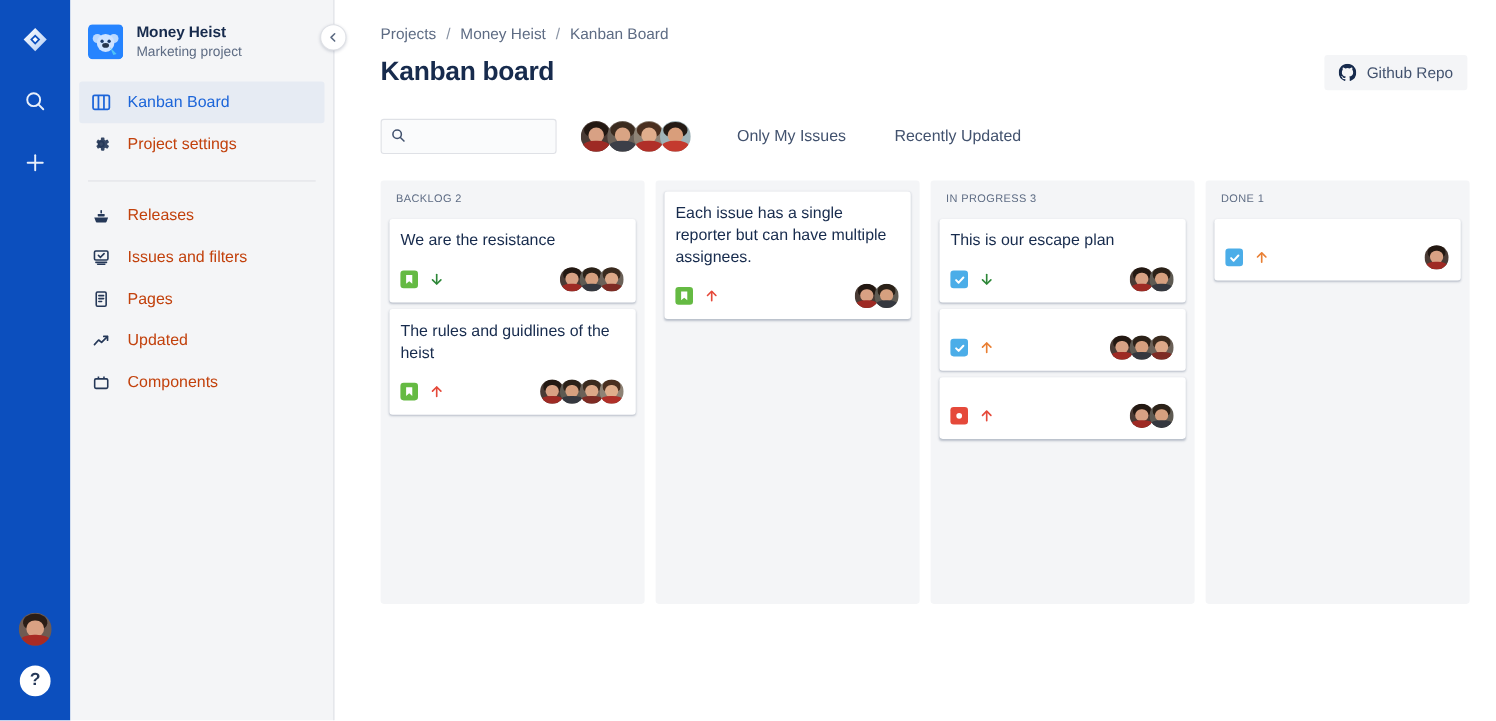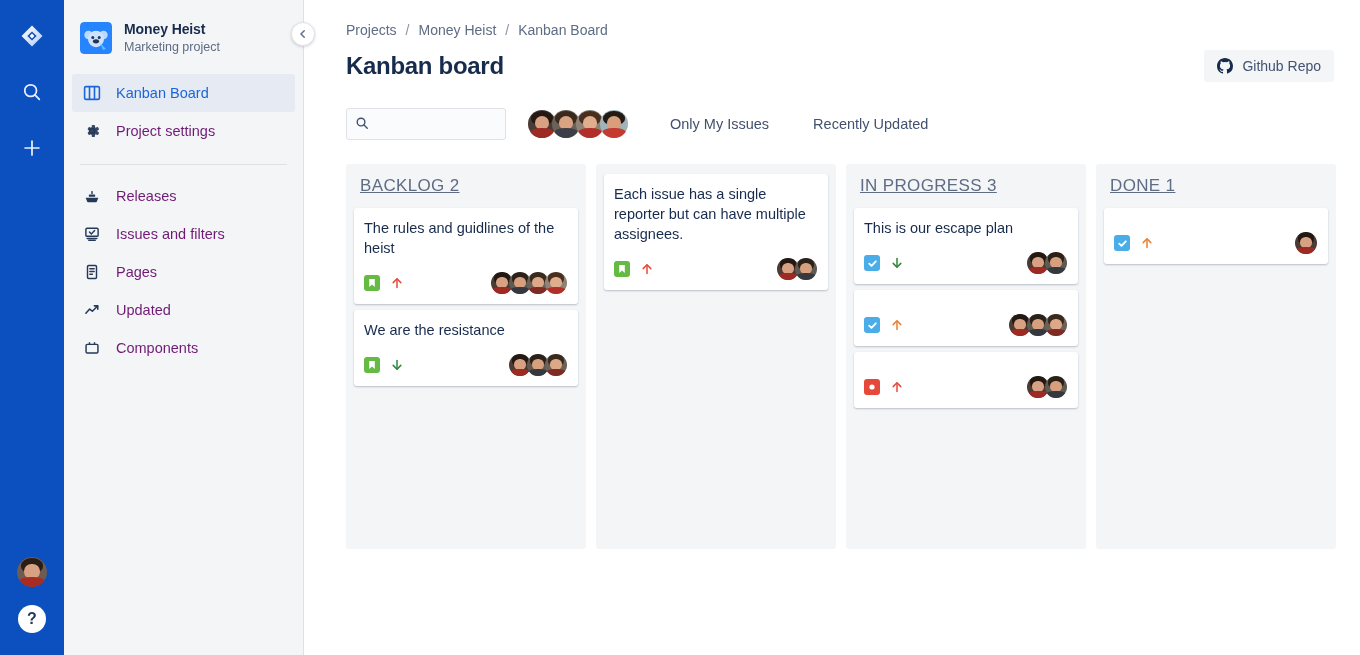--- a/index.html
+++ b/index.html
@@ -51,21 +51,21 @@
     width: 32px; height: 32px; border-radius: 4px;
     flex: 0 0 32px; overflow: hidden; display:block;
   }
   .proj-name { font-size: 14px; font-weight: bold; color: #172B4D; line-height: 18px; letter-spacing: -0.1px;}
   .proj-type { font-size: 12.5px; color: #5E6C84; line-height: 17px; margin-top: 1px; }
 
   .nav-list { padding: 0 8px; }
   .nav-item {
     display: flex; align-items: center; gap: 14px;
     height: 38px; padding: 0 10px; border-radius: 3px;
-    cursor: pointer; color: #701a75; font-size: 14.5px;
+    cursor: pointer; color: #c2410c; font-size: 14.5px;
   }
   .nav-item.active { background: #E6EBF3; color: #0052CC; font-weight: normal; }
   .nav-item.active .nav-label { color: #1C65D9; }
   .nav-icon { width: 20px; height: 20px; display:flex; align-items:center; justify-content:center; flex:0 0 20px; }
   .nav-label { white-space: nowrap; }
 
   .nav-sep { height: 1px; background: #DFE1E6; margin: 14px 16px 12px 16px; }
 
   .collapse-btn {
     position: absolute; right: -12px; top: 22px;
@@ -111,22 +111,22 @@
   }
 
   
   .board { display: flex; gap: 10px; margin-top: 24px; align-items: flex-start; }
   .col {
     width: 240px; flex: 0 0 240px;
     background: #F4F5F7; border-radius: 3px;
     padding: 10px 8px 8px 8px; min-height: 385px;
   }
   .col-head {
-    font-size: 17px; letter-spacing: 0.35px; color: #5E6C84;
-    text-transform: uppercase; padding: 2px 6px 12px 6px; white-space: nowrap; text-decoration: underline;
+    font-size: 10px; letter-spacing: 0.35px; color: #5E6C84;
+    text-transform: uppercase; padding: 2px 6px 12px 6px; white-space: nowrap;
   }
   .card {
     background: #fff; border-radius: 3px;
     box-shadow: 0 1px 2px rgba(9,30,66,0.25);
     padding: 10px 10px 9px 10px; margin-bottom: 6px; cursor: pointer;
   }
   .card-title { font-size: 14.5px; line-height: 20px; color: #172B4D; }
   .card-foot { display: flex; align-items: center; margin-top: 13px; }
   .type-icon { width: 16px; height: 16px; border-radius: 3px; flex: 0 0 16px; display:flex; align-items:center; justify-content:center; }
   .prio-icon { margin-left: 10px; width: 14px; height: 16px; display:flex; align-items:center; justify-content:center; }
@@ -363,20 +363,62 @@
       </div>
 
       <div class="filter-link">Only My Issues</div>
       <div class="filter-link">Recently Updated</div>
     </div>
 
     <div class="board" id="board">
         <div class="col">
           <div class="col-head">BACKLOG 2</div>
           <div class="card">
+            <div class="card-title">We are the resistance</div>
+            <div class="card-foot">
+              <span class="type-icon" style="background:#65BA43">
+                <svg width="10" height="10" viewBox="0 0 10 10" fill="#fff">
+                  <path d="M2.2 1h5.6v8L5 6.6 2.2 9z"></path>
+                </svg>
+              </span>
+              <span class="prio-icon">
+                <svg width="14" height="14" viewBox="0 0 14 14" fill="none" stroke="#2D8738" stroke-width="1.5" stroke-linecap="round" stroke-linejoin="round">
+                  <line x1="7" y1="2.6" x2="7" y2="10.8"></line>
+                  <polyline points="3.2,7.4 7,11.2 10.8,7.4"></polyline>
+                </svg>
+              </span>
+              <span class="card-avatars">
+                <span class="card-avatar">
+                  <span class="face">
+                    <span class="bg" style="background:#4A3B35"></span>
+                    <span class="hair" style="background:#231812"></span>
+                    <span class="skin" style="background:#D8A184"></span>
+                    <span class="body" style="background:#9E2A24"></span>
+                  </span>
+                </span>
+                <span class="card-avatar">
+                  <span class="face">
+                    <span class="bg" style="background:#5E5A52"></span>
+                    <span class="hair" style="background:#2B2118"></span>
+                    <span class="skin" style="background:#D6A07F"></span>
+                    <span class="body" style="background:#35383F"></span>
+                  </span>
+                </span>
+                <span class="card-avatar">
+                  <span class="face">
+                    <span class="bg" style="background:#6B6158"></span>
+                    <span class="hair" style="background:#3A2A1E"></span>
+                    <span class="skin" style="background:#DCA888"></span>
+                    <span class="body" style="background:#7E2B24"></span>
+                  </span>
+                </span>
+              </span>
+            </div>
+          </div>
+          <div class="card">
             <div class="card-title">The rules and guidlines of the heist</div>
             <div class="card-foot">
               <span class="type-icon" style="background:#65BA43">
                 <svg width="10" height="10" viewBox="0 0 10 10" fill="#fff">
                   <path d="M2.2 1h5.6v8L5 6.6 2.2 9z"></path>
                 </svg>
               </span>
               <span class="prio-icon">
                 <svg width="14" height="14" viewBox="0 0 14 14" fill="none" stroke="#E5493A" stroke-width="1.5" stroke-linecap="round" stroke-linejoin="round">
                   <line x1="7" y1="3.2" x2="7" y2="11.4"></line>
@@ -407,62 +449,20 @@
                     <span class="skin" style="background:#DCA888"></span>
                     <span class="body" style="background:#7E2B24"></span>
                   </span>
                 </span>
                 <span class="card-avatar">
                   <span class="face">
                     <span class="bg" style="background:#8E8376"></span>
                     <span class="hair" style="background:#4A2F1F"></span>
                     <span class="skin" style="background:#E0AE8C"></span>
                     <span class="body" style="background:#B02F28"></span>
-                  </span>
-                </span>
-              </span>
-            </div>
-          </div>
-          <div class="card">
-            <div class="card-title">We are the resistance</div>
-            <div class="card-foot">
-              <span class="type-icon" style="background:#65BA43">
-                <svg width="10" height="10" viewBox="0 0 10 10" fill="#fff">
-                  <path d="M2.2 1h5.6v8L5 6.6 2.2 9z"></path>
-                </svg>
-              </span>
-              <span class="prio-icon">
-                <svg width="14" height="14" viewBox="0 0 14 14" fill="none" stroke="#2D8738" stroke-width="1.5" stroke-linecap="round" stroke-linejoin="round">
-                  <line x1="7" y1="2.6" x2="7" y2="10.8"></line>
-                  <polyline points="3.2,7.4 7,11.2 10.8,7.4"></polyline>
-                </svg>
-              </span>
-              <span class="card-avatars">
-                <span class="card-avatar">
-                  <span class="face">
-                    <span class="bg" style="background:#4A3B35"></span>
-                    <span class="hair" style="background:#231812"></span>
-                    <span class="skin" style="background:#D8A184"></span>
-                    <span class="body" style="background:#9E2A24"></span>
-                  </span>
-                </span>
-                <span class="card-avatar">
-                  <span class="face">
-                    <span class="bg" style="background:#5E5A52"></span>
-                    <span class="hair" style="background:#2B2118"></span>
-                    <span class="skin" style="background:#D6A07F"></span>
-                    <span class="body" style="background:#35383F"></span>
-                  </span>
-                </span>
-                <span class="card-avatar">
-                  <span class="face">
-                    <span class="bg" style="background:#6B6158"></span>
-                    <span class="hair" style="background:#3A2A1E"></span>
-                    <span class="skin" style="background:#DCA888"></span>
-                    <span class="body" style="background:#7E2B24"></span>
                   </span>
                 </span>
               </span>
             </div>
           </div>
         </div>
         <div class="col">
           <div class="card">
             <div class="card-title">Each issue has a single reporter but can have multiple assignees.</div>
             <div class="card-foot">

